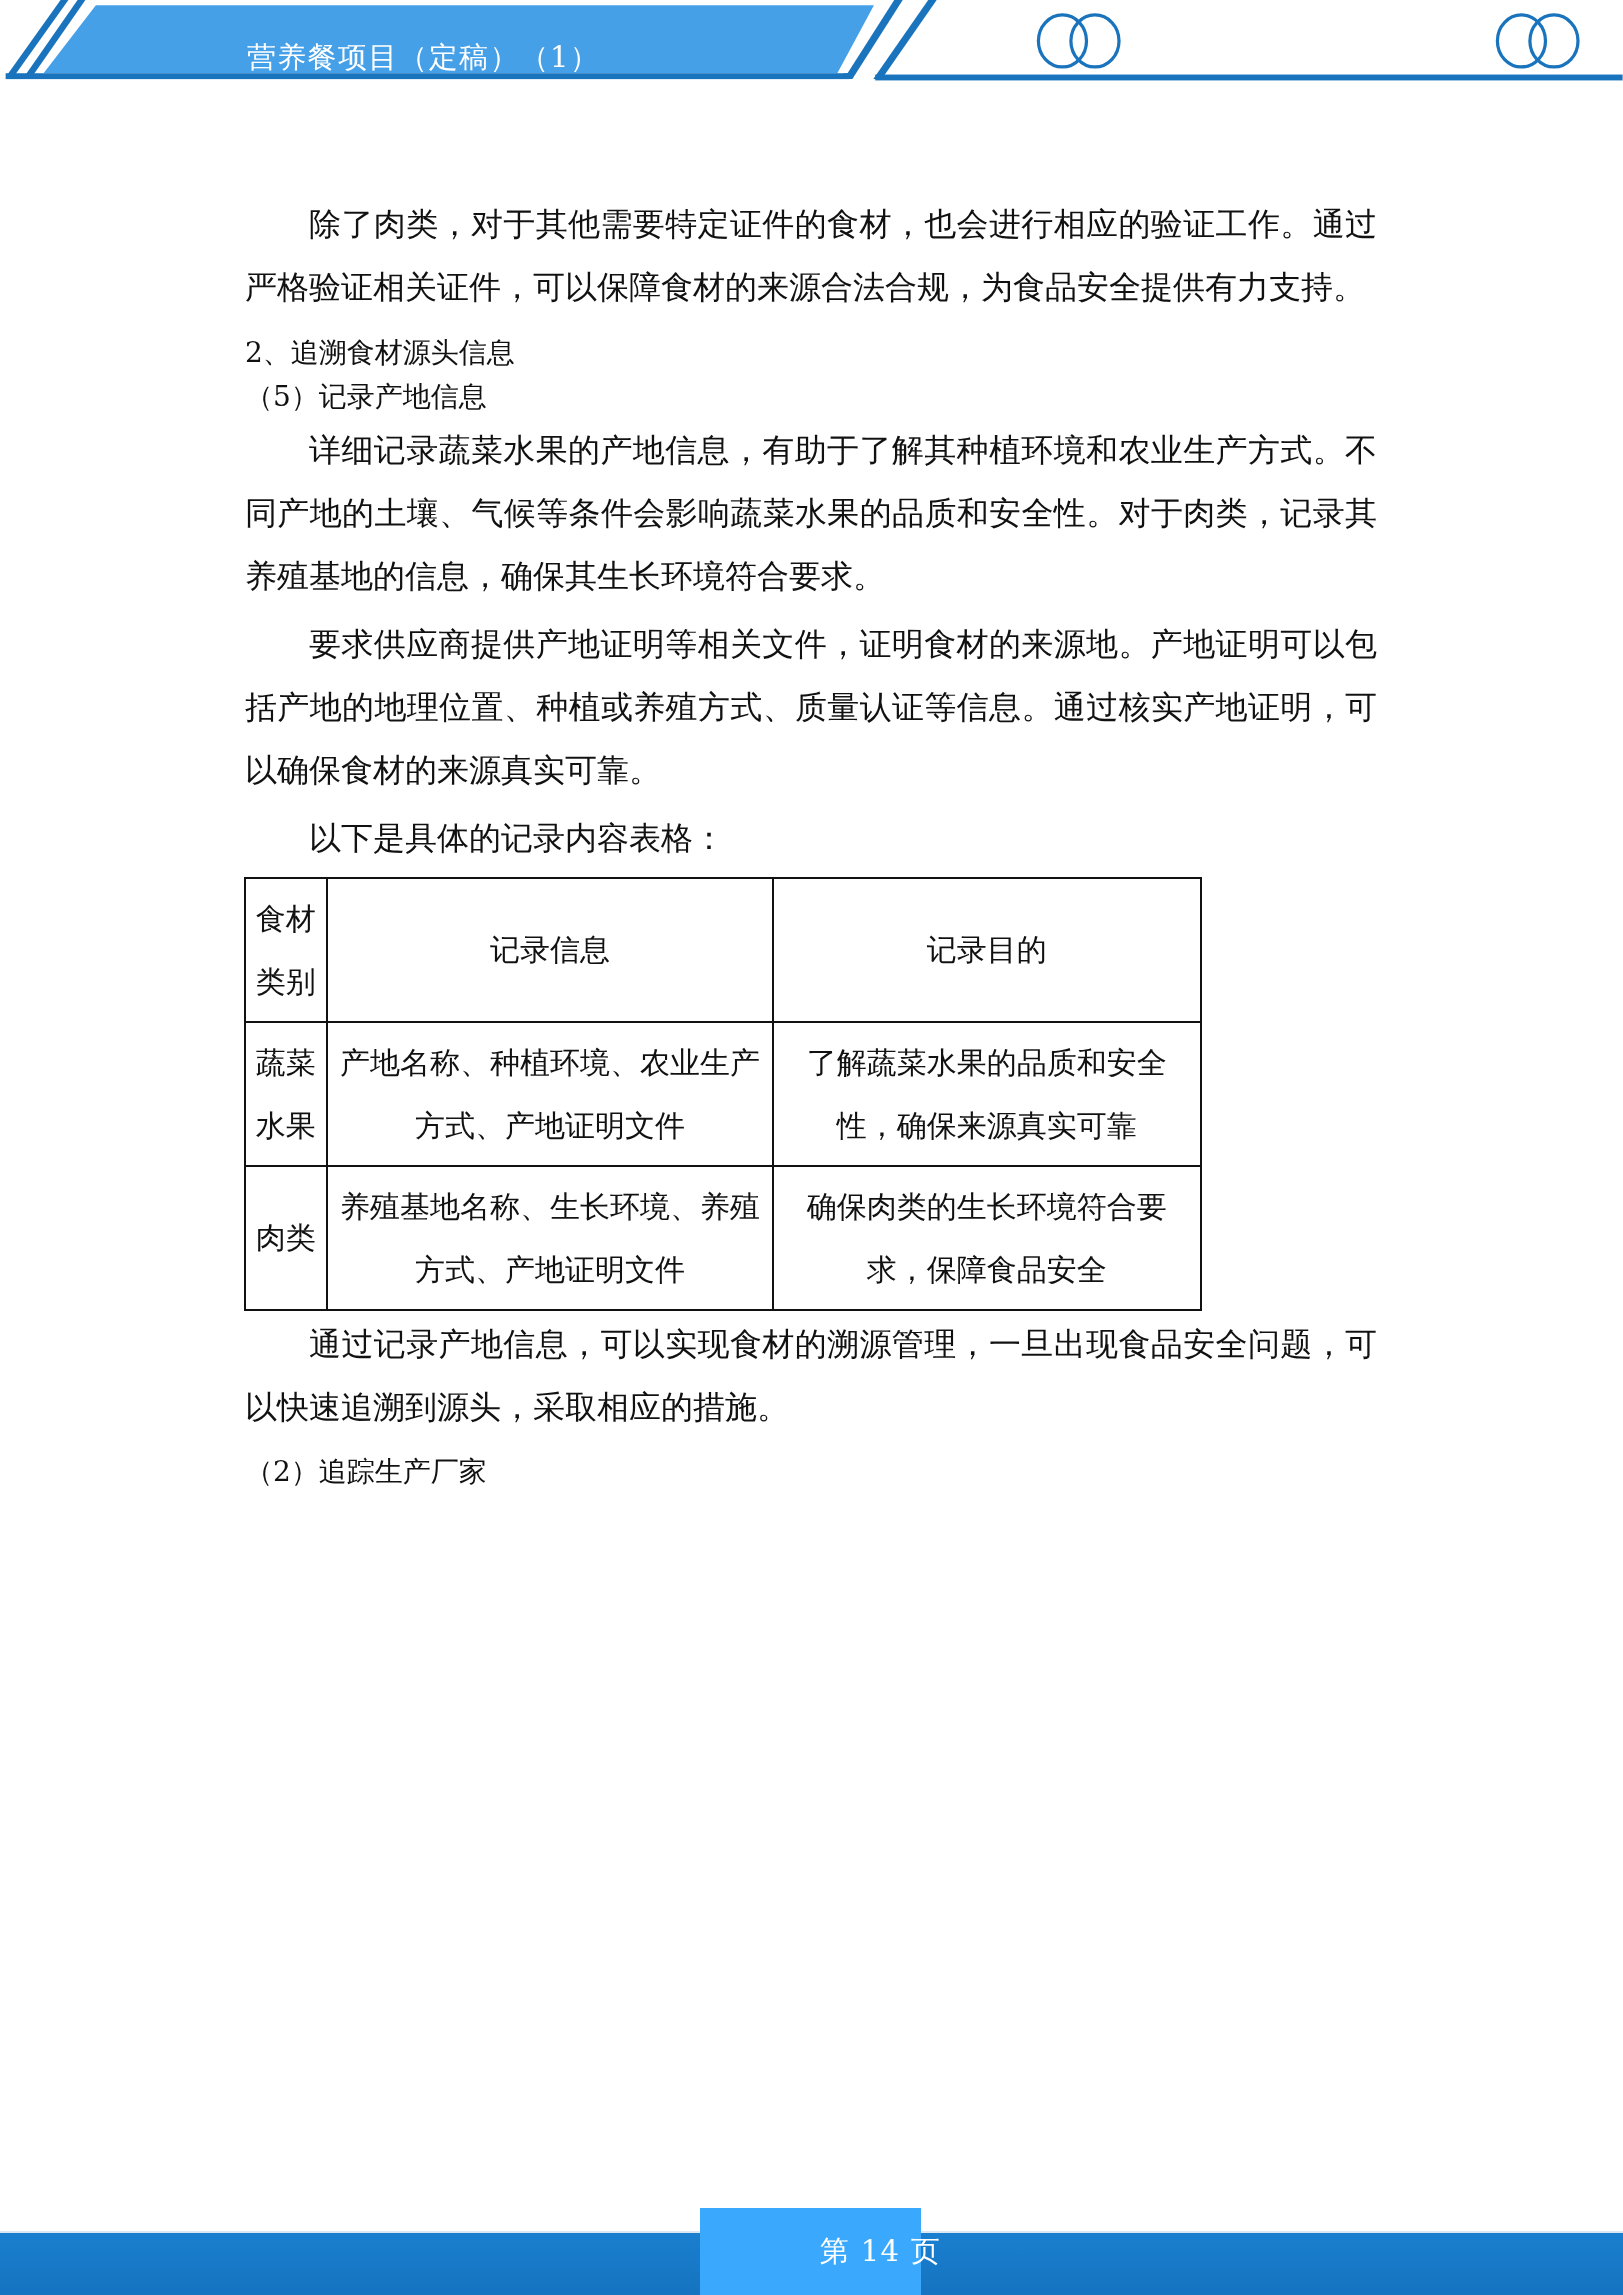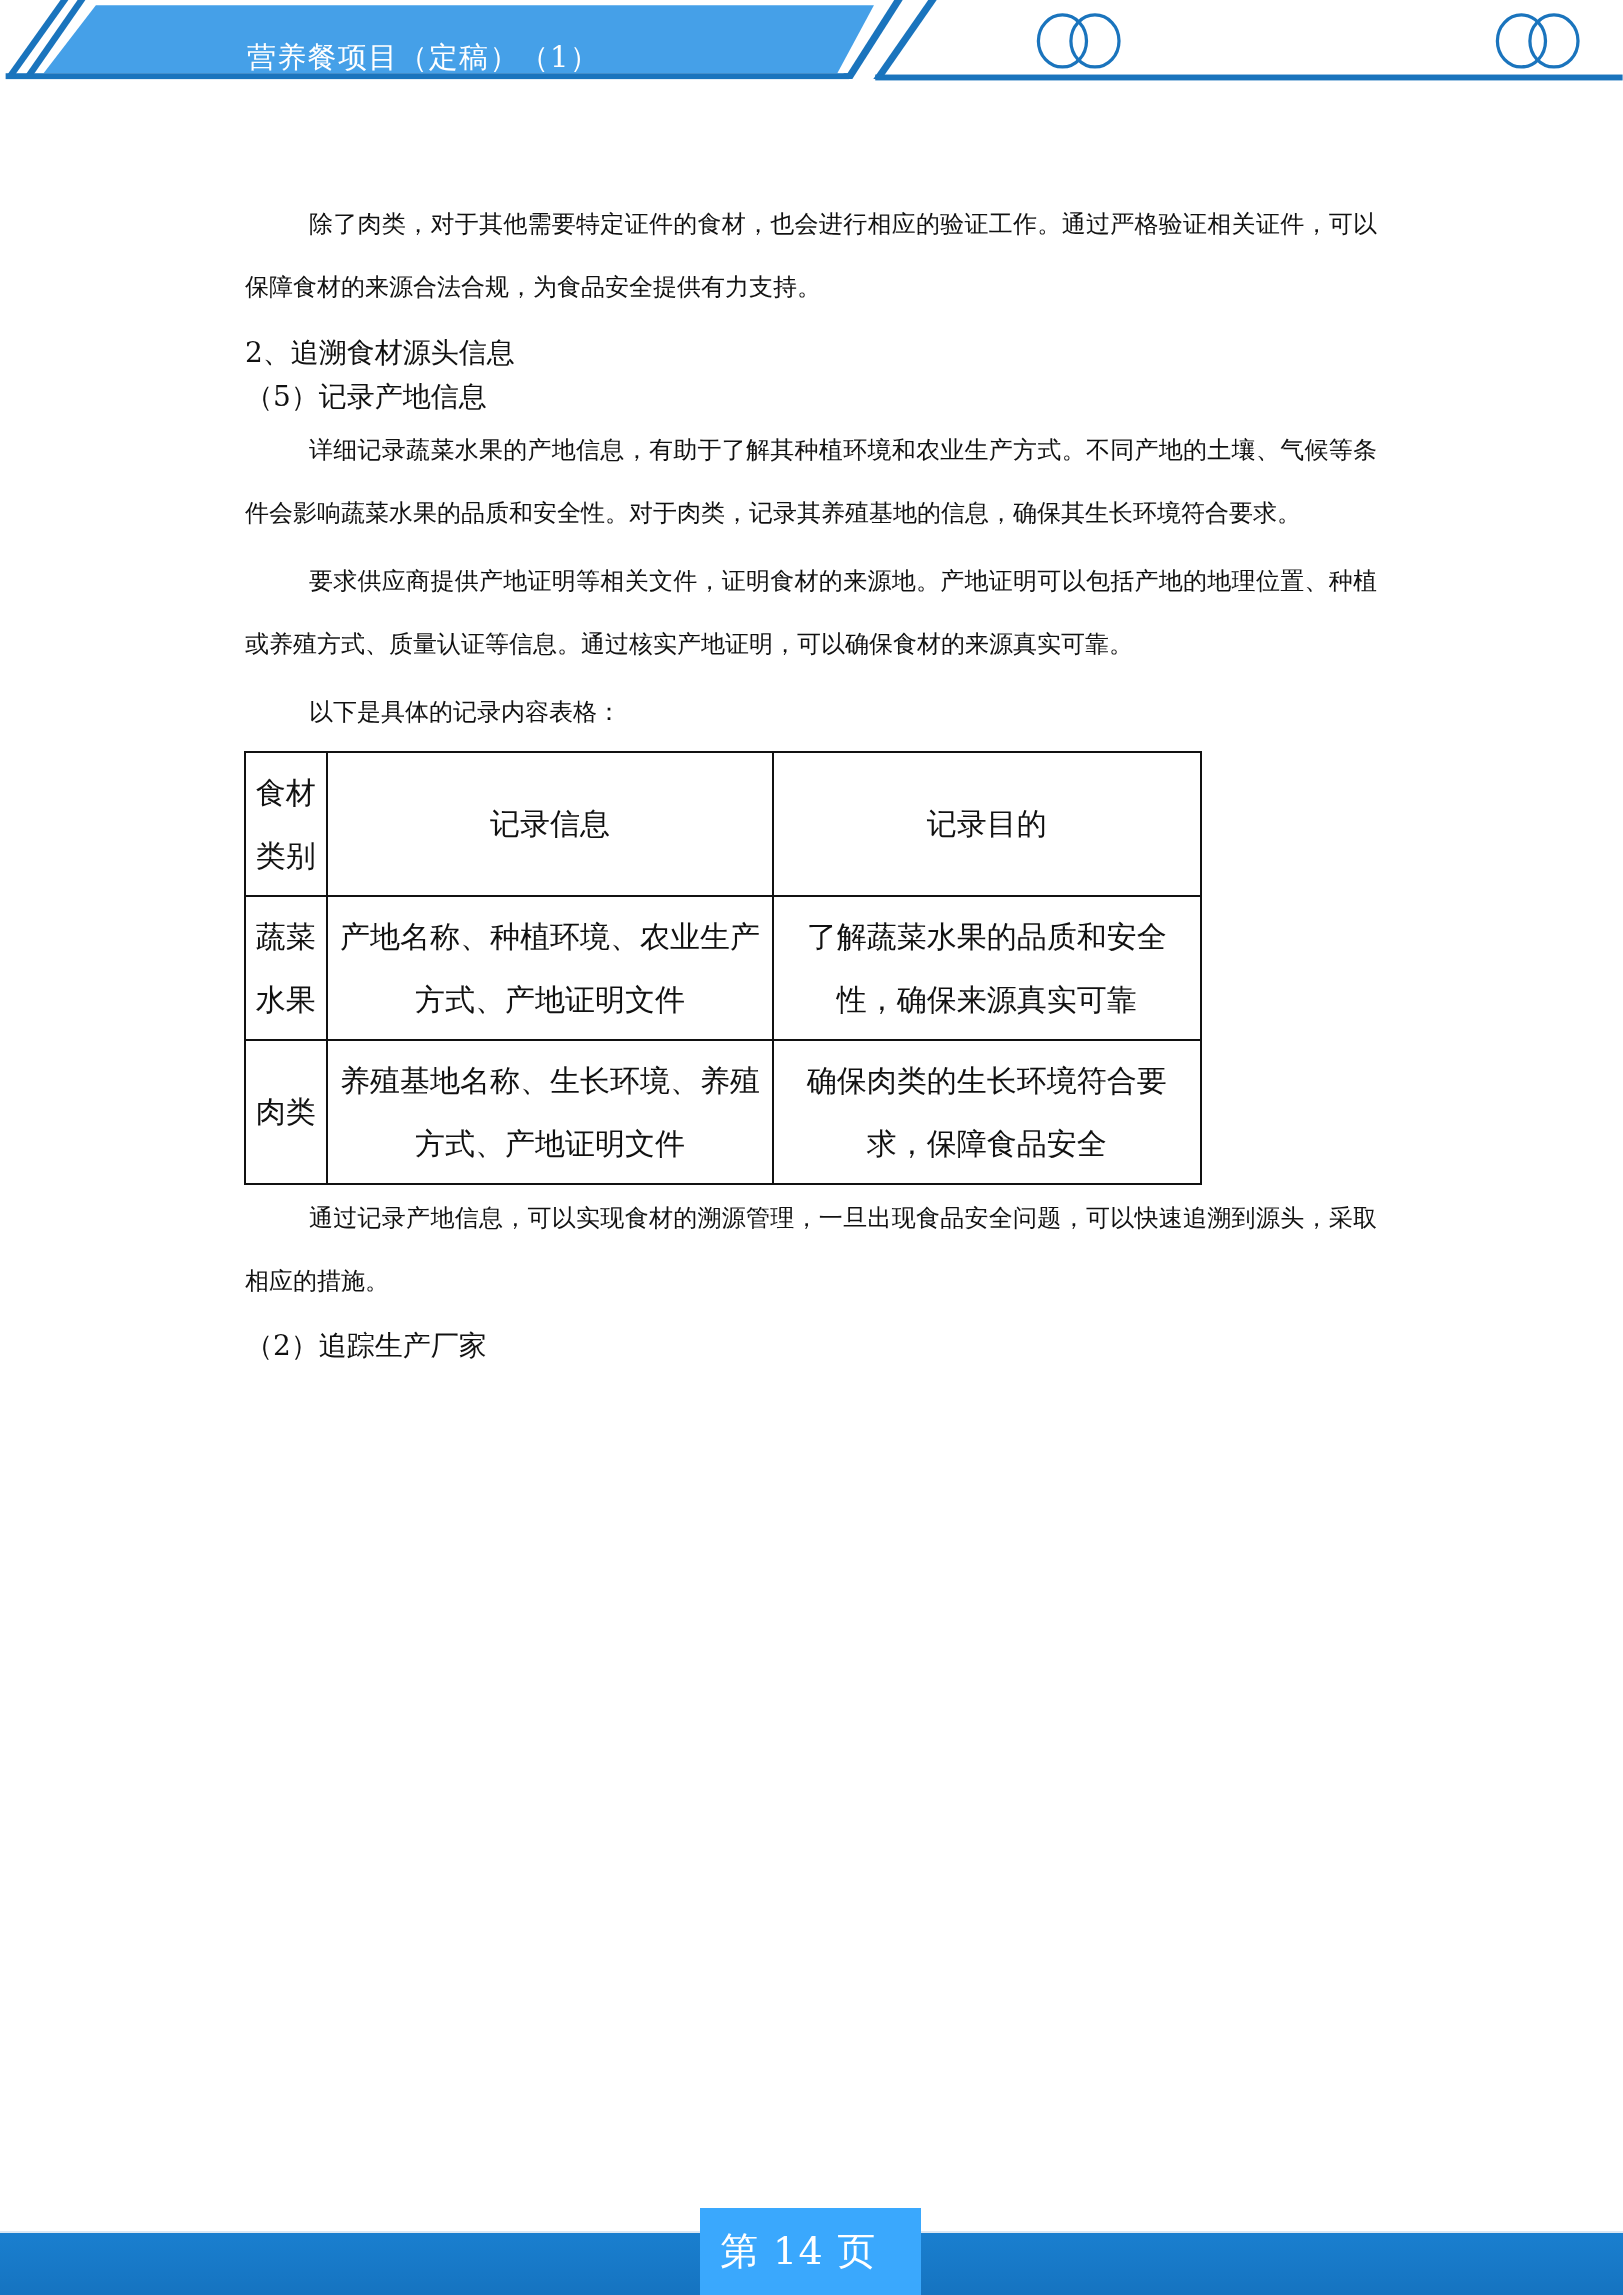--- a/index.html
+++ b/index.html
@@ -7,43 +7,43 @@
          font-family: "DejaVu Serif", "Liberation Serif", serif; color: #111; }
 
   
   .header { position: absolute; left: 0; top: 0; width: 1623px; height: 85px; }
   .header svg { position: absolute; left: 0; top: 0; }
   .header-title { position: absolute; left: 247px; top: 38px; height: 39px; line-height: 39px;
                   font-size: 29px; color: #ffffff; letter-spacing: 1.3px; white-space: nowrap; }
 
   
   .content { position: absolute; left: 245px; top: 193px; width: 1132px; }
-  .para { font-size: 24px; line-height: 63px; margin: 0; text-align: justify; }
+  .para { font-size: 32px; line-height: 63px; margin: 0; text-align: justify; }
   .para.indent { text-indent: 64px; }
   .para + .para { margin-top: 5.2px; }
   .heading { font-size: 28px; line-height: 44px; margin: 0; }
   .sp-a { height: 10.5px; }
   .sp-b { height: 11.8px; }
 
   
   .tbl { border-collapse: collapse; width: 958px; margin-left: -1.3px; margin-top: 6.5px; margin-bottom: 2.6px; }
   .tbl td { border: 2px solid #111; font-size: 30px; line-height: 63px; text-align: center;
             vertical-align: middle; padding: 0 5.2px; }
   .tbl .c1 { width: 88px; padding: 0 1.3px; }
   .tbl .c2 { width: 514px; }
   .tbl .c3 { width: 492px; }
   .tbl tr { height: 144px; }
 
   
   .footer-bar { position: absolute; left: 0; top: 2231px; width: 1623px; height: 64px;
                 background: linear-gradient(#1a7fcf, #1573c0); border-top: 2.6px solid #dbe7f3; }
   .footer-tab { position: absolute; left: 700px; top: 2208px; width: 221px; height: 88px;
                 background: #3aa8fd; }
-  .footer-page { position: absolute; left: 688px; top: 2222px; width: 221px; height: 59px;
-                 line-height: 59px; text-align: center; color: #fff; font-size: 38px; letter-spacing: 1.3px; }
+  .footer-page { position: absolute; left: 720px; top: 2222px; width: 221px; height: 59px;
+                 line-height: 59px; text-align: right; color: #fff; font-size: 29px; letter-spacing: 1.3px; }
 </style>
 </head>
 <body>
 
 <div class="header">
   <svg width="1623" height="85" viewBox="0 0 2481 130">
 
     <polygon points="10,115 22,115 104,0 92,0" fill="#1a74bd"></polygon>
     <polygon points="38,115 50,115 130,0 118,0" fill="#1a74bd"></polygon>
 

